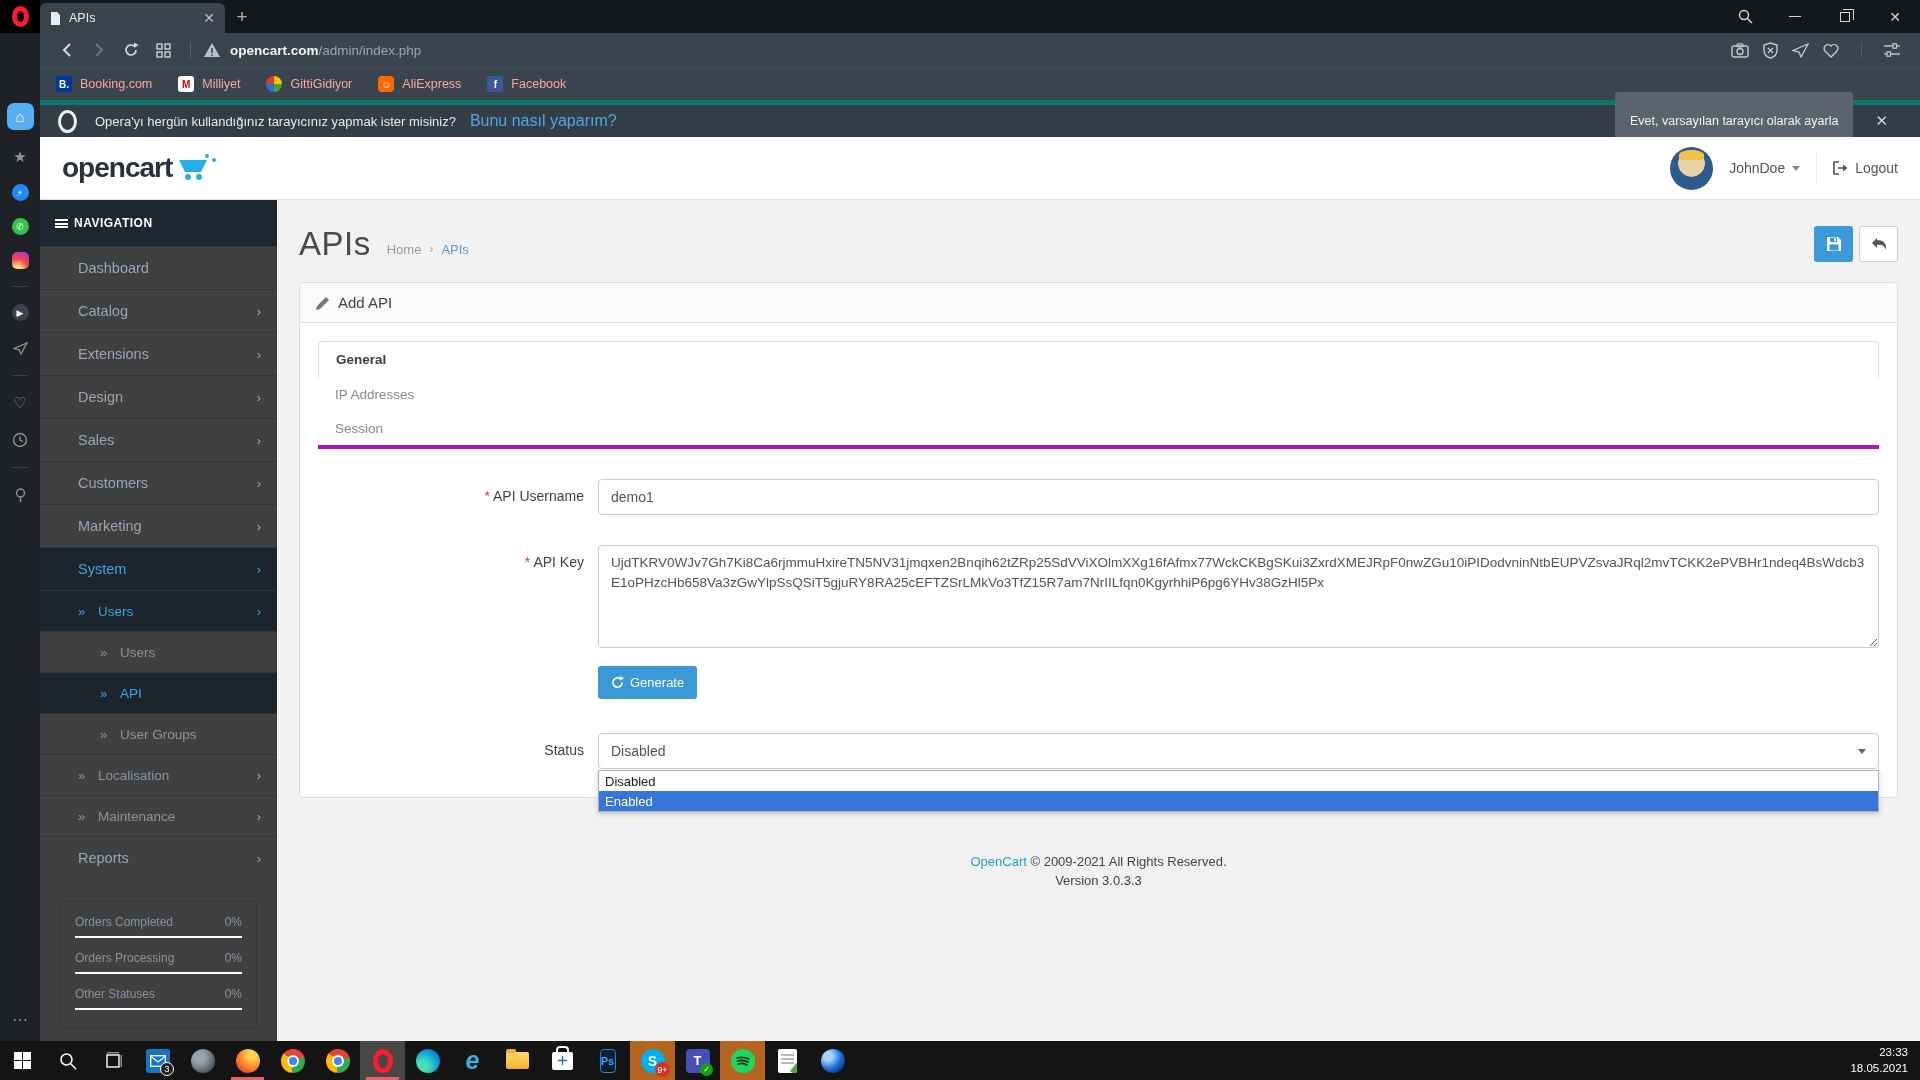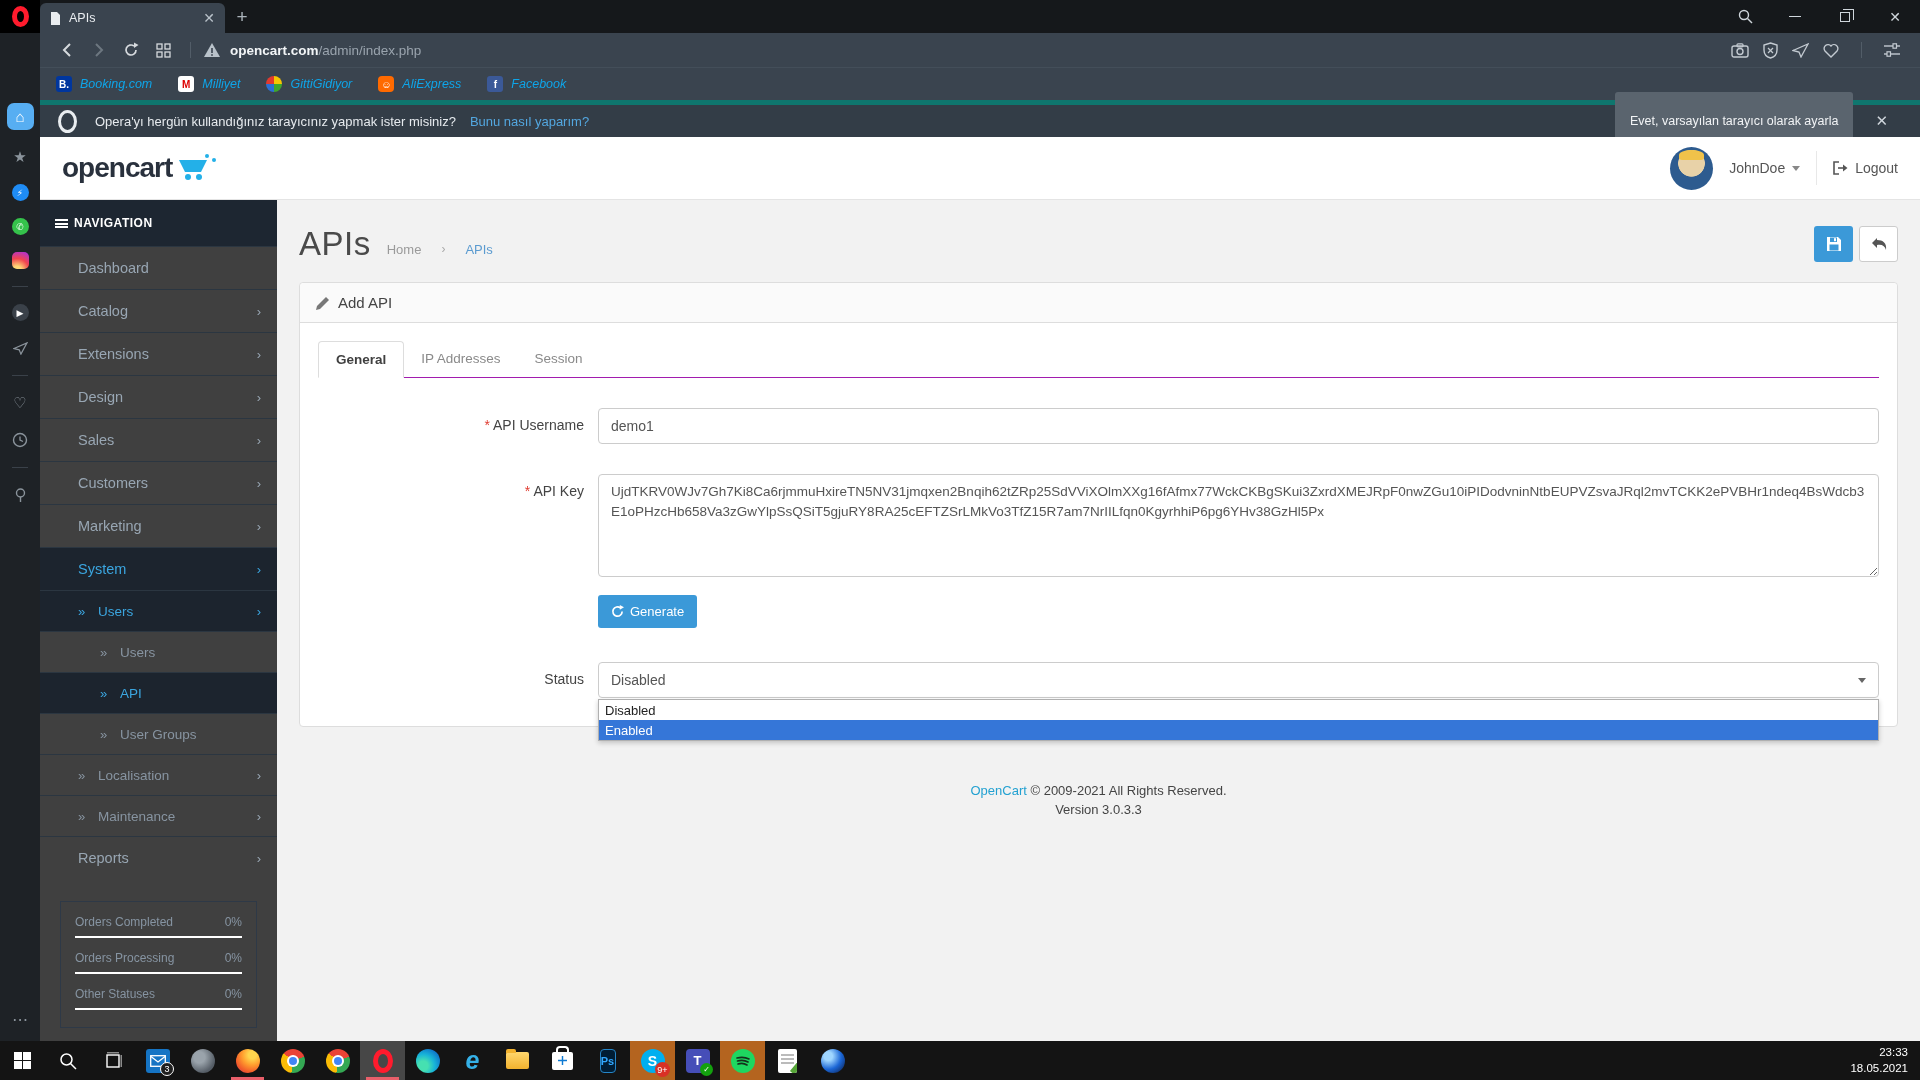--- a/index.html
+++ b/index.html
@@ -23,32 +23,32 @@
   .addressbar { position:absolute; left:40px; top:33px; width:1880px; height:34px; background:#3a444f; display:flex; align-items:center; padding:0 14px; }
   .nav-ic { width:26px; height:26px; display:flex; align-items:center; justify-content:center; margin-right:6px; }
   .sep-v { width:1px; height:16px; background:#525d68; margin:0 8px; }
   .urlbox { display:flex; align-items:center; gap:9px; margin-left:4px; flex:1; }
   .url-domain { color:#f2f5f7; font-size:13.5px; font-weight:bold; }
   .url-path { color:#9aa4ae; font-size:13.5px; font-weight:normal; }
   .bar-right { display:flex; align-items:center; gap:14px; margin-left:auto; padding-right:6px; }
 
   .bookmarksbar { position:absolute; left:40px; top:67px; width:1880px; height:33px; background:#3a444f; display:flex; align-items:center; padding:0 16px; gap:26px; border-top:1px solid #434e59; }
   .bm { display:flex; align-items:center; gap:8px; }
-  .bm-label { color:#0ea5e9; font-size:12.5px;font-style:italic; }
+  .bm-label { color:#fca5a5; font-size:12.5px; }
   .fav { width:16px; height:16px; border-radius:3px; display:flex; align-items:center; justify-content:center; font-size:10px; font-weight:bold; }
   .fav-booking { background:#00369e; color:#fff; }
   .fav-milliyet { background:#fff; color:#d00; }
   .fav-gitti { background:conic-gradient(#f7c600 0 25%, #41a62a 25% 50%, #2b6fd4 50% 75%, #e03a2f 75% 100%); border-radius:50%; }
   .fav-ali { background:#ff6a00; color:#fff; border-radius:4px; }
   .fav-fb { background:#3b5998; color:#fff; }
 
   .notifbar { position:absolute; left:40px; top:100px; width:1880px; height:37px; background:#333d47; display:flex; align-items:center; padding:0 18px; border-top:5px solid #0f766e; }
   .notif-o { width:19px; height:23px; border:3px solid #e9edf0; border-radius:50%; margin-right:18px; }
   .notif-msg { color:#e6eaee; font-size:13px; }
-  .notif-link { color:#53a7e0; font-size:13px; margin-left:14px; }
+  .notif-link { color:#53a7e0; font-size:16px; margin-left:14px; }
   .notif-btn { margin-left:auto; background:#5a646e; color:#f2f4f6; font-size:12.5px; padding:22px 15px; border-radius:3px; }
   .notif-close { color:#cfd6dc; font-size:15px; margin:0 14px 0 22px; }
 
   
   .operaside { position:absolute; left:0; top:33px; width:40px; height:1008px; background:#1e2226; display:flex; flex-direction:column; align-items:center; padding-top:70px; gap:17px; }
   .sd-btn { width:27px; height:27px; background:#57aef2; border-radius:7px; display:flex; align-items:center; justify-content:center; color:#fff; font-size:15px; }
   .strip-ic { width:20px; height:20px; display:flex; align-items:center; justify-content:center; color:#8b949c; font-size:15px; }
   .strip-div { width:16px; height:1px; background:#3a4149; }
   .circle-ic { width:17px; height:17px; border-radius:50%; display:flex; align-items:center; justify-content:center; color:#fff; font-size:9px; }
   .ic-messenger { background:#1f8cf5; }
@@ -84,33 +84,33 @@
   .mi.active { color:#3ba6e0; background:#1c242e; }
   .mi.active .chev { color:#3ba6e0; }
   .stats { margin:22px 20px 8px; border:1px solid #2e3947; padding:13px 14px 4px; }
   .stat-row { display:flex; justify-content:space-between; color:#8694a2; font-size:12px; }
   .stat-bar { height:2px; background:#fff; margin:7px 0 13px; }
 
   
   .ocmain { position:absolute; left:277px; top:200px; width:1643px; height:841px; background:#f2f2f2; }
   .page-head { display:flex; align-items:center; padding:25px 22px 13px; }
   .page-title { font-size:33px; color:#4a4a4a; font-weight:400; letter-spacing:.5px; }
-  .crumbs { display:flex; align-items:center; gap:20px; margin-left:16px; margin-top:10px; font-size:13px; }
+  .crumbs { display:flex; align-items:center; gap:8px; margin-left:16px; margin-top:10px; font-size:13px; }
   .crumb-home { color:#9a9a9a; }
   .crumb-sep { color:#aaa; font-size:12px; }
   .crumb-cur { color:#5b9bd0; }
   .head-btns { margin-left:auto; display:flex; gap:6px; }
   .btn-save { width:39px; height:36px; background:#3b99d8; border-radius:3px; display:flex; align-items:center; justify-content:center; }
   .btn-back { width:39px; height:36px; background:#fff; border:1px solid #ccc; border-radius:3px; display:flex; align-items:center; justify-content:center; }
 
   .panel { margin:6px 22px 0; background:#fff; border:1px solid #ddd; border-radius:4px; }
   .panel-heading { background:#fafafa; border-bottom:1px solid #ddd; padding:11px 16px; display:flex; align-items:center; gap:8px; border-radius:4px 4px 0 0; }
   .panel-title { color:#444; font-size:15px; }
   .panel-body { padding:18px 18px 28px; }
-  .tabs { display:flex; border-bottom:1px solid #a21caf; }
+  .tabs { display:flex; border-bottom:4px solid #a21caf;flex-direction:column; }
   .tabx { padding:10px 17px; font-size:13.5px; color:#8a8a8a; margin-bottom:-1px; }
   .tabx.active { background:#fff; border:1px solid #ddd; border-bottom:1px solid #fff; border-radius:4px 4px 0 0; color:#404040; font-weight:bold; }
 
   .frow { display:flex; margin-top:30px; }
   .flabel { width:280px; text-align:right; padding-right:14px; font-size:14px; color:#444; padding-top:9px; }
   .flabel.req::before { content:"* "; color:#e03c31; }
   .fctrl { flex:1; position:relative; }
   .tinput { width:100%; height:36px; border:1px solid #ccc; border-radius:4px; padding:0 12px; font-size:14px; color:#555; font-family:inherit; background:#fff; }
   .tarea { width:100%; height:103px; border:1px solid #ccc; border-radius:4px; padding:7px 12px; font-size:13.5px; color:#555; font-family:inherit; line-height:1.5; background:#fff; resize:both; overflow-y:auto; }
   .btn-generate { display:inline-flex; align-items:center; gap:6px; background:#3b99d8; color:#fff; font-size:13px; border:none; border-radius:3px; padding:9px 13px; font-family:inherit; }

